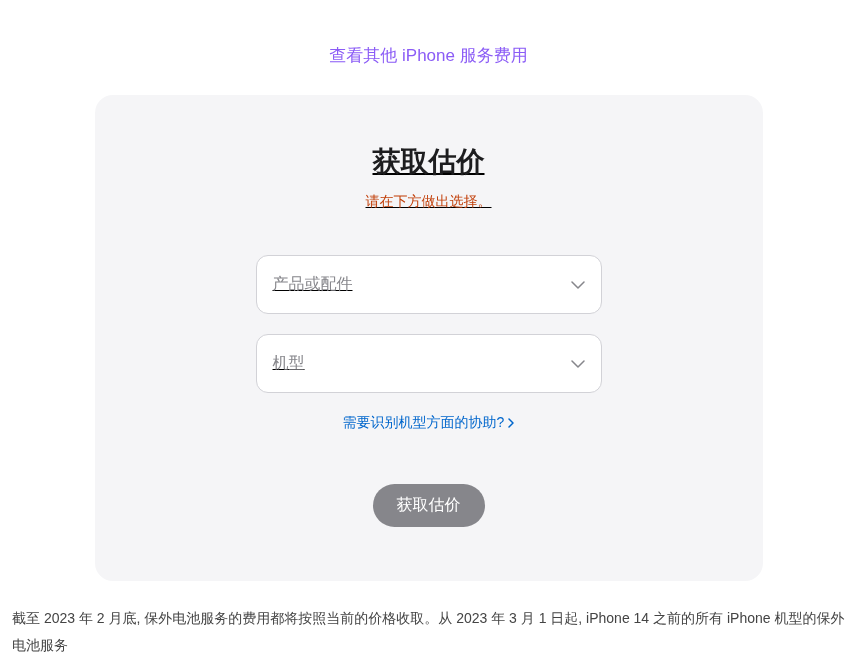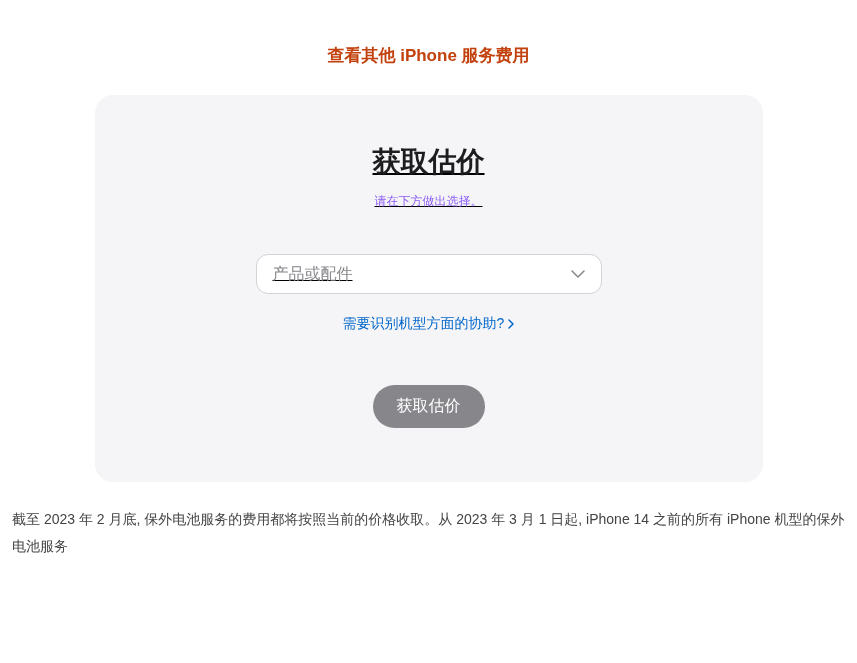--- a/index.html
+++ b/index.html
@@ -16,53 +16,53 @@
     }
     .container {
       width: 100%;
       padding: 0 10px;
     }
     .top-link {
       text-align: center;
       padding: 44px 0 28px 0;
     }
     .top-link a {
-      color: #c2410c;
+      color: #8b5cf6;
       text-decoration: none;
       font-size: 17px;
-      font-weight: 700;
+      font-weight: 400;
     }
     .card {
       background: #f5f5f7;
       border-radius: 18px;
       width: 668px;
       margin: 0 auto;
       padding: 48px 40px 54px 40px;
       text-align: center;
       text-decoration: underline;
     }
     .card-title {
       font-size: 28px;
       font-weight: 600;
       color: #1d1d1f;
       margin-bottom: 12px;
     }
     .card-subtitle {
-      font-size: 12px;
-      color: #8b5cf6;
+      font-size: 14px;
+      color: #c2410c;
       margin-bottom: 44px;
     }
     .select-wrapper {
       position: relative;
       width: 346px;
       margin: 0 auto 20px auto;
     }
     .select-box {
       width: 100%;
-      height: 40px;
+      height: 59px;
       background: #ffffff;
       border: 1px solid #d2d2d7;
       border-radius: 12px;
       padding: 0 44px 0 16px;
       font-size: 16px;
       color: #86868b;
       text-align: left;
       cursor: pointer;
       display: flex;
       align-items: center;
@@ -134,20 +134,30 @@
       <div class="select-box">
         <span>产品或配件</span>
         <span class="chevron-icon">
           <svg viewBox="0 0 14 8" fill="none">
             <path d="M1 1L7 7L13 1" stroke="#86868b" stroke-width="1.5" stroke-linecap="round" stroke-linejoin="round"></path>
           </svg>
         </span>
       </div>
     </div>
 
+    <div class="select-wrapper">
+      <div class="select-box">
+        <span>机型</span>
+        <span class="chevron-icon">
+          <svg viewBox="0 0 14 8" fill="none">
+            <path d="M1 1L7 7L13 1" stroke="#86868b" stroke-width="1.5" stroke-linecap="round" stroke-linejoin="round"></path>
+          </svg>
+        </span>
+      </div>
+    </div>
 
     <div class="help-link">
       <a href="#">
         <span>需要识别机型方面的协助?</span>
         <span class="chevron-right">
           <svg width="6" height="10" viewBox="0 0 6 10" fill="none">
             <path d="M1 1L5 5L1 9" stroke="#0066cc" stroke-width="1.5" stroke-linecap="round" stroke-linejoin="round"></path>
           </svg>
         </span>
       </a>

